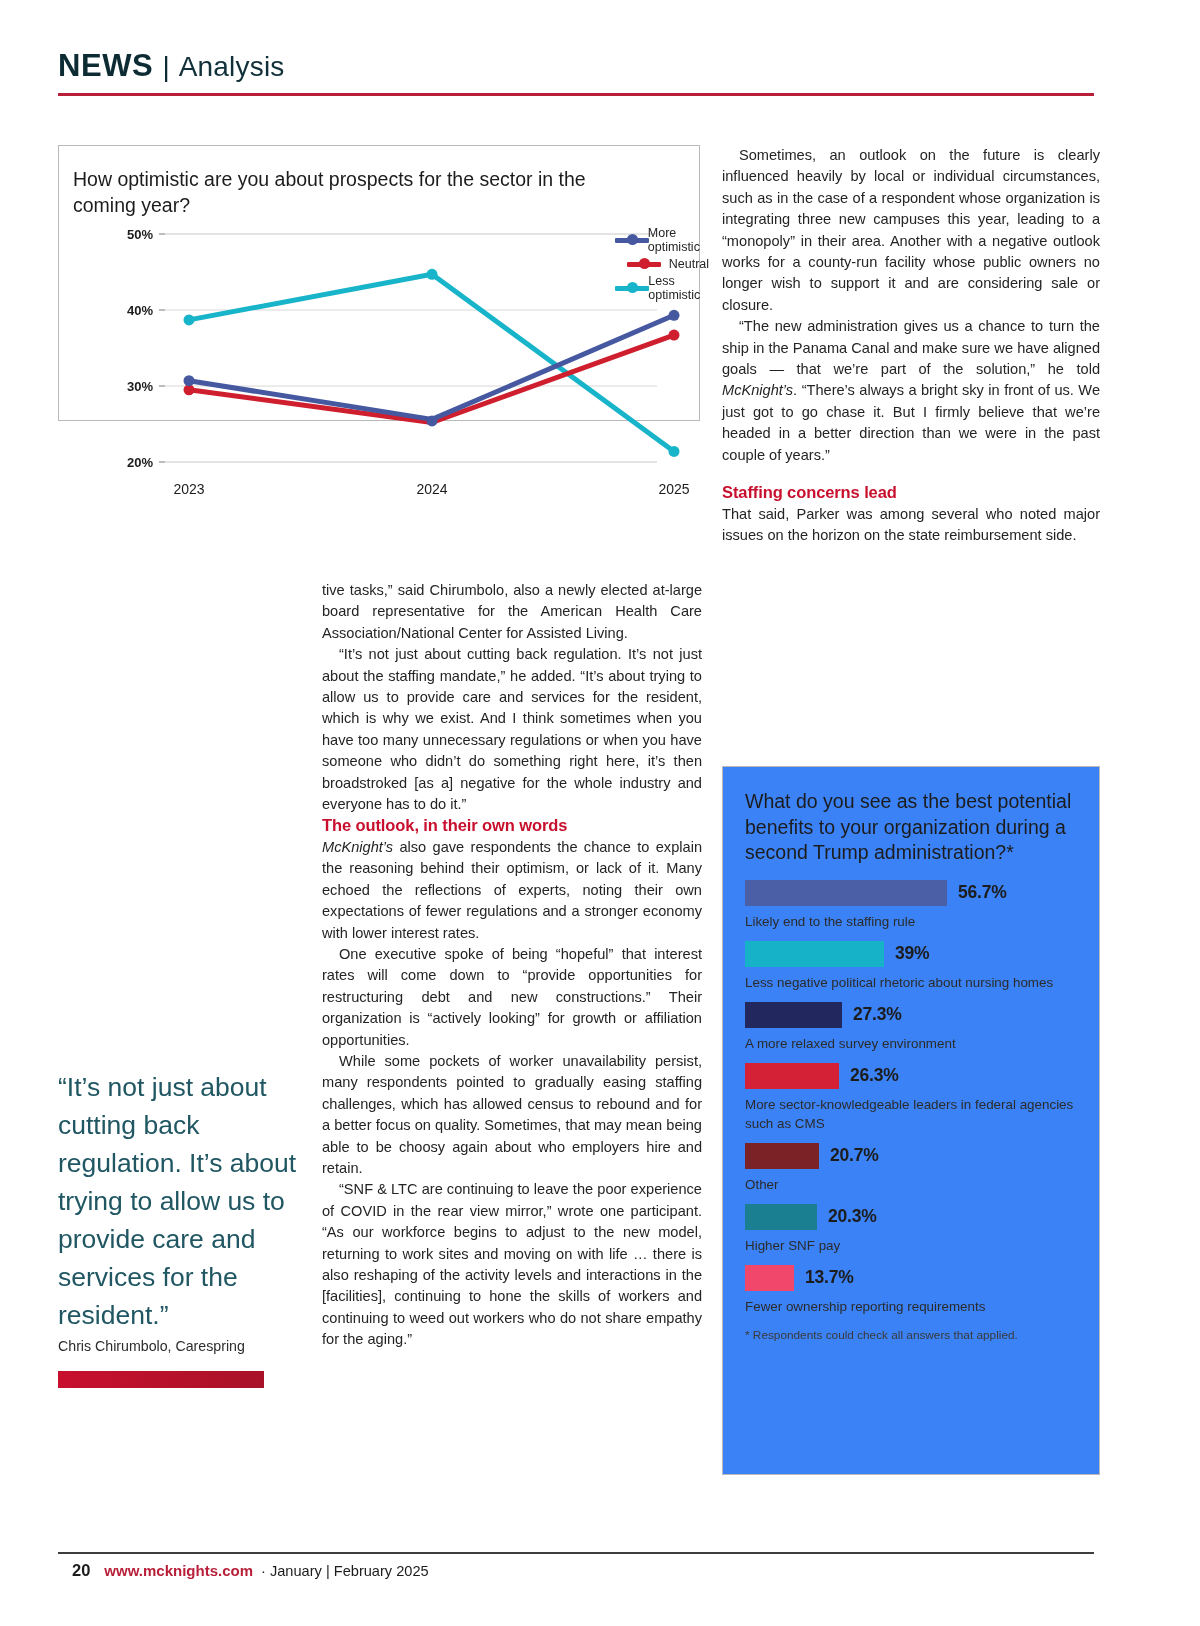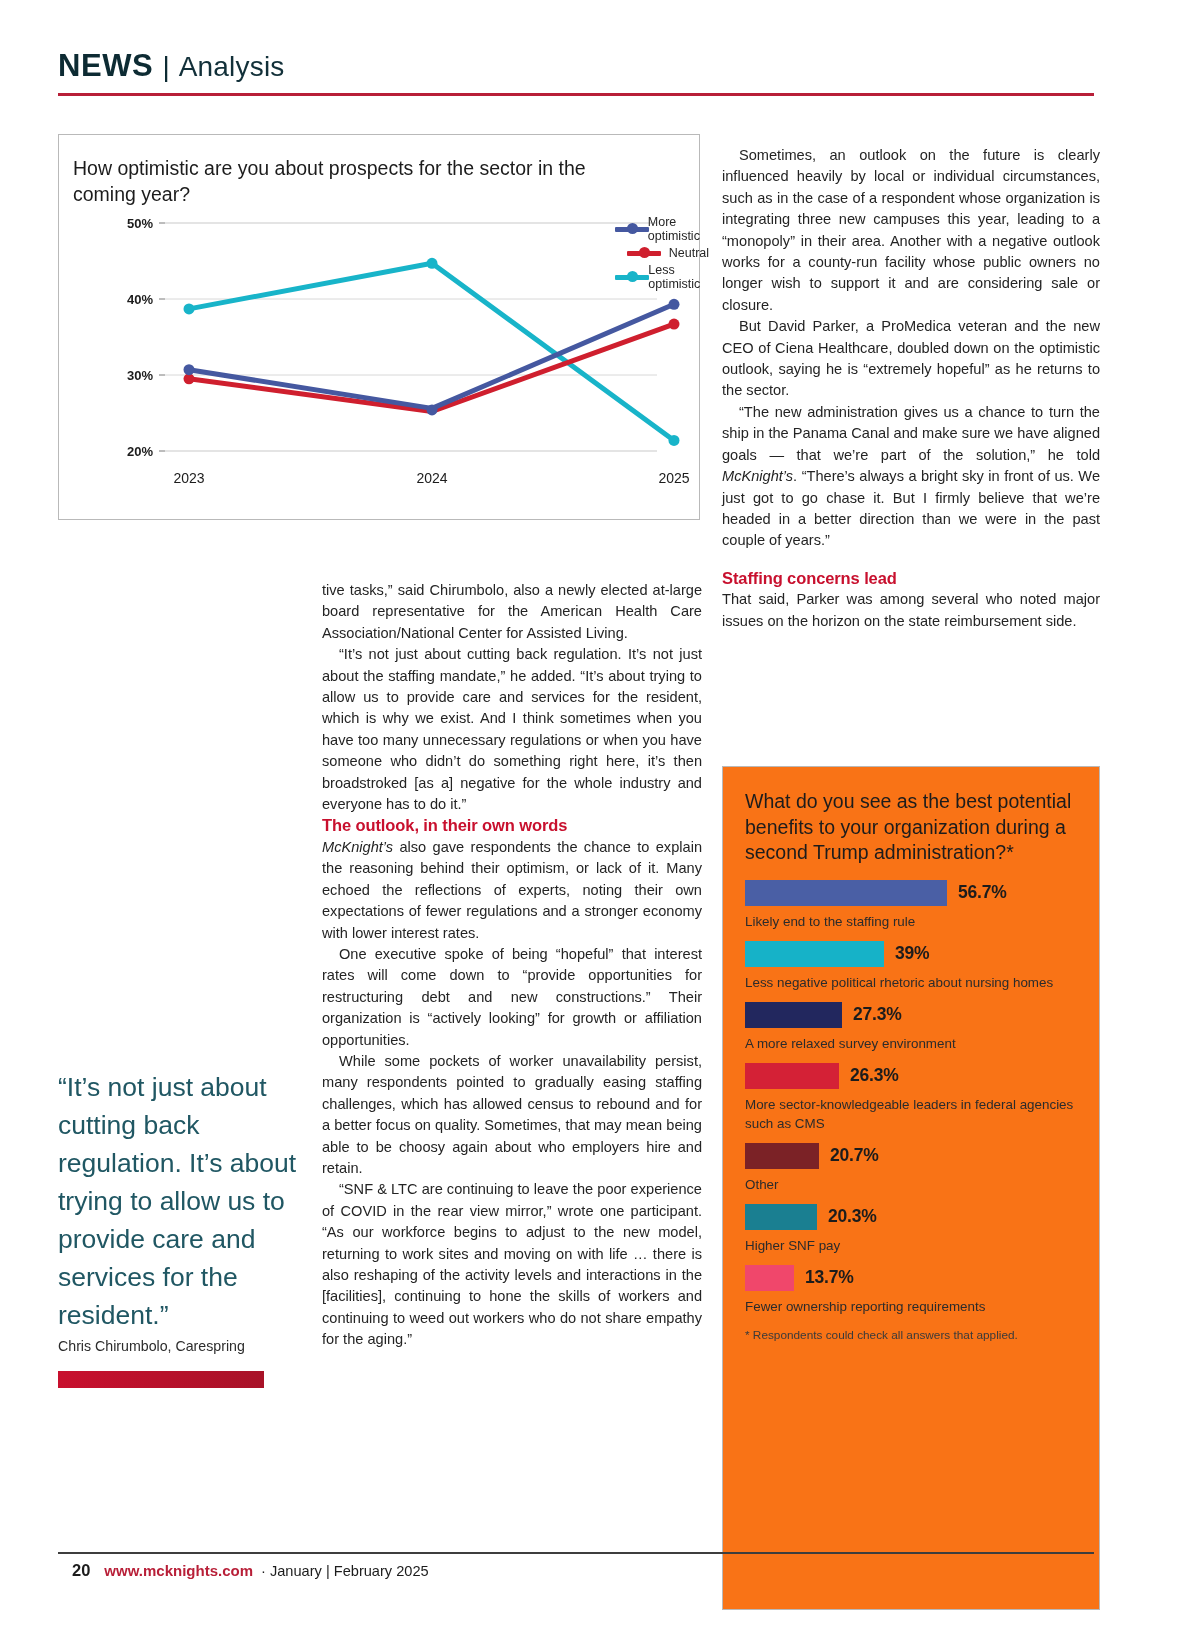--- a/index.html
+++ b/index.html
@@ -18,22 +18,22 @@
   .mh-news {
     font-size: 31px; font-weight: bold; letter-spacing: .6px;
     color: #0d2b33; font-family: "Liberation Sans", sans-serif;
   }
   .mh-sep { font-size: 28px; color: #0d2b33; font-weight: 300; }
   .mh-section { font-size: 28px; color: #123039; font-weight: 400; letter-spacing: .2px; }
   .mh-rule { margin-top: 9px; height: 3px; width: 1036px; background: #b81f38; }
 
   
   .linechart-box {
-    position: absolute; left: 58px; top: 134px;
-    width: 642px; height: 386px;
+    position: absolute; left: 58px; top: 145px;
+    width: 642px; height: 276px;
     border: 1px solid #b9b9b9; background: #fff;
   }
   .lc-title {
     position: absolute; left: 14px; top: 20px; width: 560px;
     font-size: 19.5px; line-height: 26px; color: #1c1c1c; font-weight: 400;
   }
   .lc-plot { position: absolute; left: 0; top: 76px; width: 642px; height: 300px; }
   .lc-svg { display: block; }
   .lc-legend { position: absolute; left: 556px; top: 82px; }
   .lg-row { display: flex; align-items: center; height: 24px; justify-content: flex-end; }
@@ -62,22 +62,22 @@
   }
   .pq-attr { margin-top: 4px; font-size: 14.2px; color: #2c2c2c; }
   .pq-bar {
     margin-top: 17px; width: 206px; height: 17px;
     background: linear-gradient(90deg,#c8102e 0%, #a81228 100%);
   }
 
   
   .barchart-box {
     position: absolute; left: 722px; top: 766px;
-    width: 378px; height: 844px;
-    border: 1px solid #b9b9b9; background: #f97316;
+    width: 378px; height: 709px;
+    border: 1px solid #b9b9b9; background: #3b82f6;
   }
   .bc-title {
     margin: 22px 22px 0 22px; font-size: 19.5px; line-height: 25.5px;
     color: #1c1c1c; font-weight: 400;
   }
   .bc-items { margin: 14px 0 12px 0; padding: 0 22px; }
   .bc-item { margin-bottom: 10px; }
   .bc-row { display: flex; align-items: center; height: 26px; }
   .bc-bar { height: 26px; }
   .bc-val { margin-left: 11px; font-size: 17.5px; font-weight: bold; color: #1c1c1c; letter-spacing: -.2px; }
@@ -179,21 +179,20 @@
     <p class="ind">“It’s not just about cutting back regulation. It’s not just about the staffing mandate,” he added. “It’s about trying to allow us to provide care and services for the resident, which is why we exist. And I think sometimes when you have too many unnecessary regulations or when you have someone who didn’t do something right here, it’s then broadstroked [as a] negative for the whole industry and everyone has to do it.”</p>
     <p class="sub-head">The outlook, in their own words</p>
     <p><em>McKnight’s</em><span> also gave respondents the chance to explain the reasoning behind their optimism, or lack of it. Many echoed the reflections of experts, noting their own expectations of fewer regulations and a stronger economy with lower interest rates.</span></p>
     <p class="ind">One executive spoke of being “hopeful” that interest rates will come down to “provide opportunities for restructuring debt and new constructions.” Their organization is “actively looking” for growth or affiliation opportunities.</p>
     <p class="ind">While some pockets of worker unavailability persist, many respondents pointed to gradually easing staffing challenges, which has allowed census to rebound and for a better focus on quality. Sometimes, that may mean being able to be choosy again about who employers hire and retain.</p>
     <p class="ind">“SNF &amp; LTC are continuing to leave the poor experience of COVID in the rear view mirror,” wrote one participant. “As our workforce begins to adjust to the new model, returning to work sites and moving on with life … there is also reshaping of the activity levels and interactions in the [facilities], continuing to hone the skills of workers and continuing to weed out workers who do not share empathy for the aging.”</p>
   </div>
 
   <div class="col col-right">
     <p class="ind">Sometimes, an outlook on the future is clearly influenced heavily by local or individual circumstances, such as in the case of a respondent whose organization is integrating three new campuses this year, leading to a “monopoly” in their area. Another with a negative outlook works for a county-run facility whose public owners no longer wish to support it and are considering sale or closure.</p>
-    <p class="ind">But David Parker, a ProMedica veteran and the new CEO of Ciena Healthcare, doubled down on the optimistic outlook, saying he is “extremely hopeful” as he returns to the sector.</p>
     <p class="ind"><span>“The new administration gives us a chance to turn the ship in the Panama Canal and make sure we have aligned goals — that we’re part of the solution,” he told </span><em>McKnight’s</em><span>. “There’s always a bright sky in front of us. We just got to go chase it. But I firmly believe that we’re headed in a better direction than we were in the past couple of years.”</span></p>
     <p class="sub-head">Staffing concerns lead</p>
     <p>That said, Parker was among several who noted major issues on the horizon on the state reimbursement side.</p>
   </div>
 
   <div class="pullquote">
     <div class="pq-text">“It’s not just about cutting back regulation. It’s about trying to allow us to provide care and services for the resident.”</div>
     <div class="pq-attr">Chris Chirumbolo, Carespring</div>
     <div class="pq-bar"></div>
   </div>

